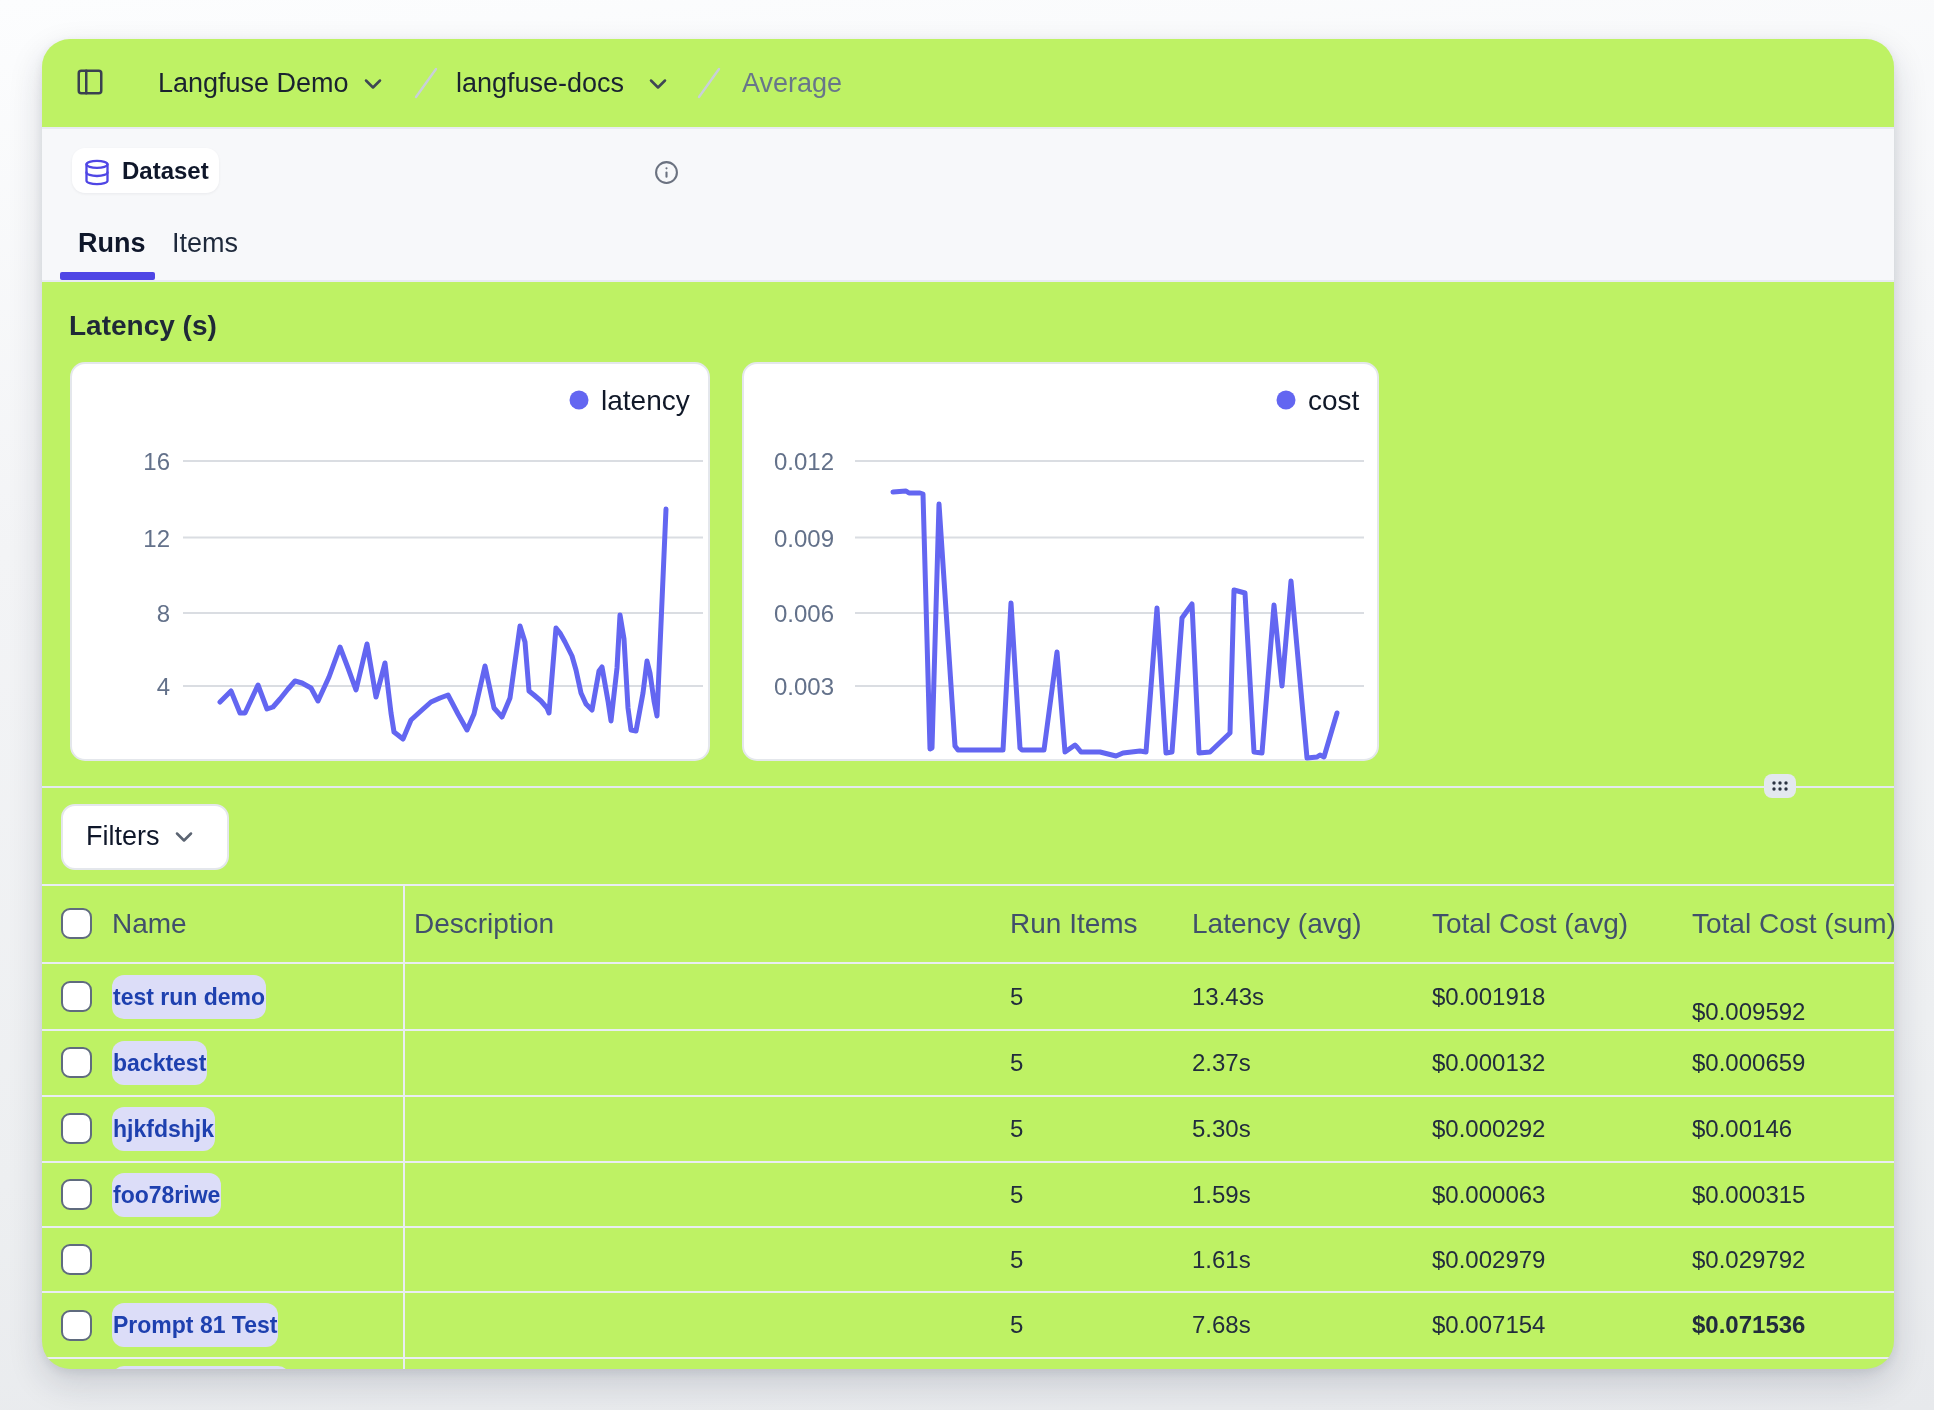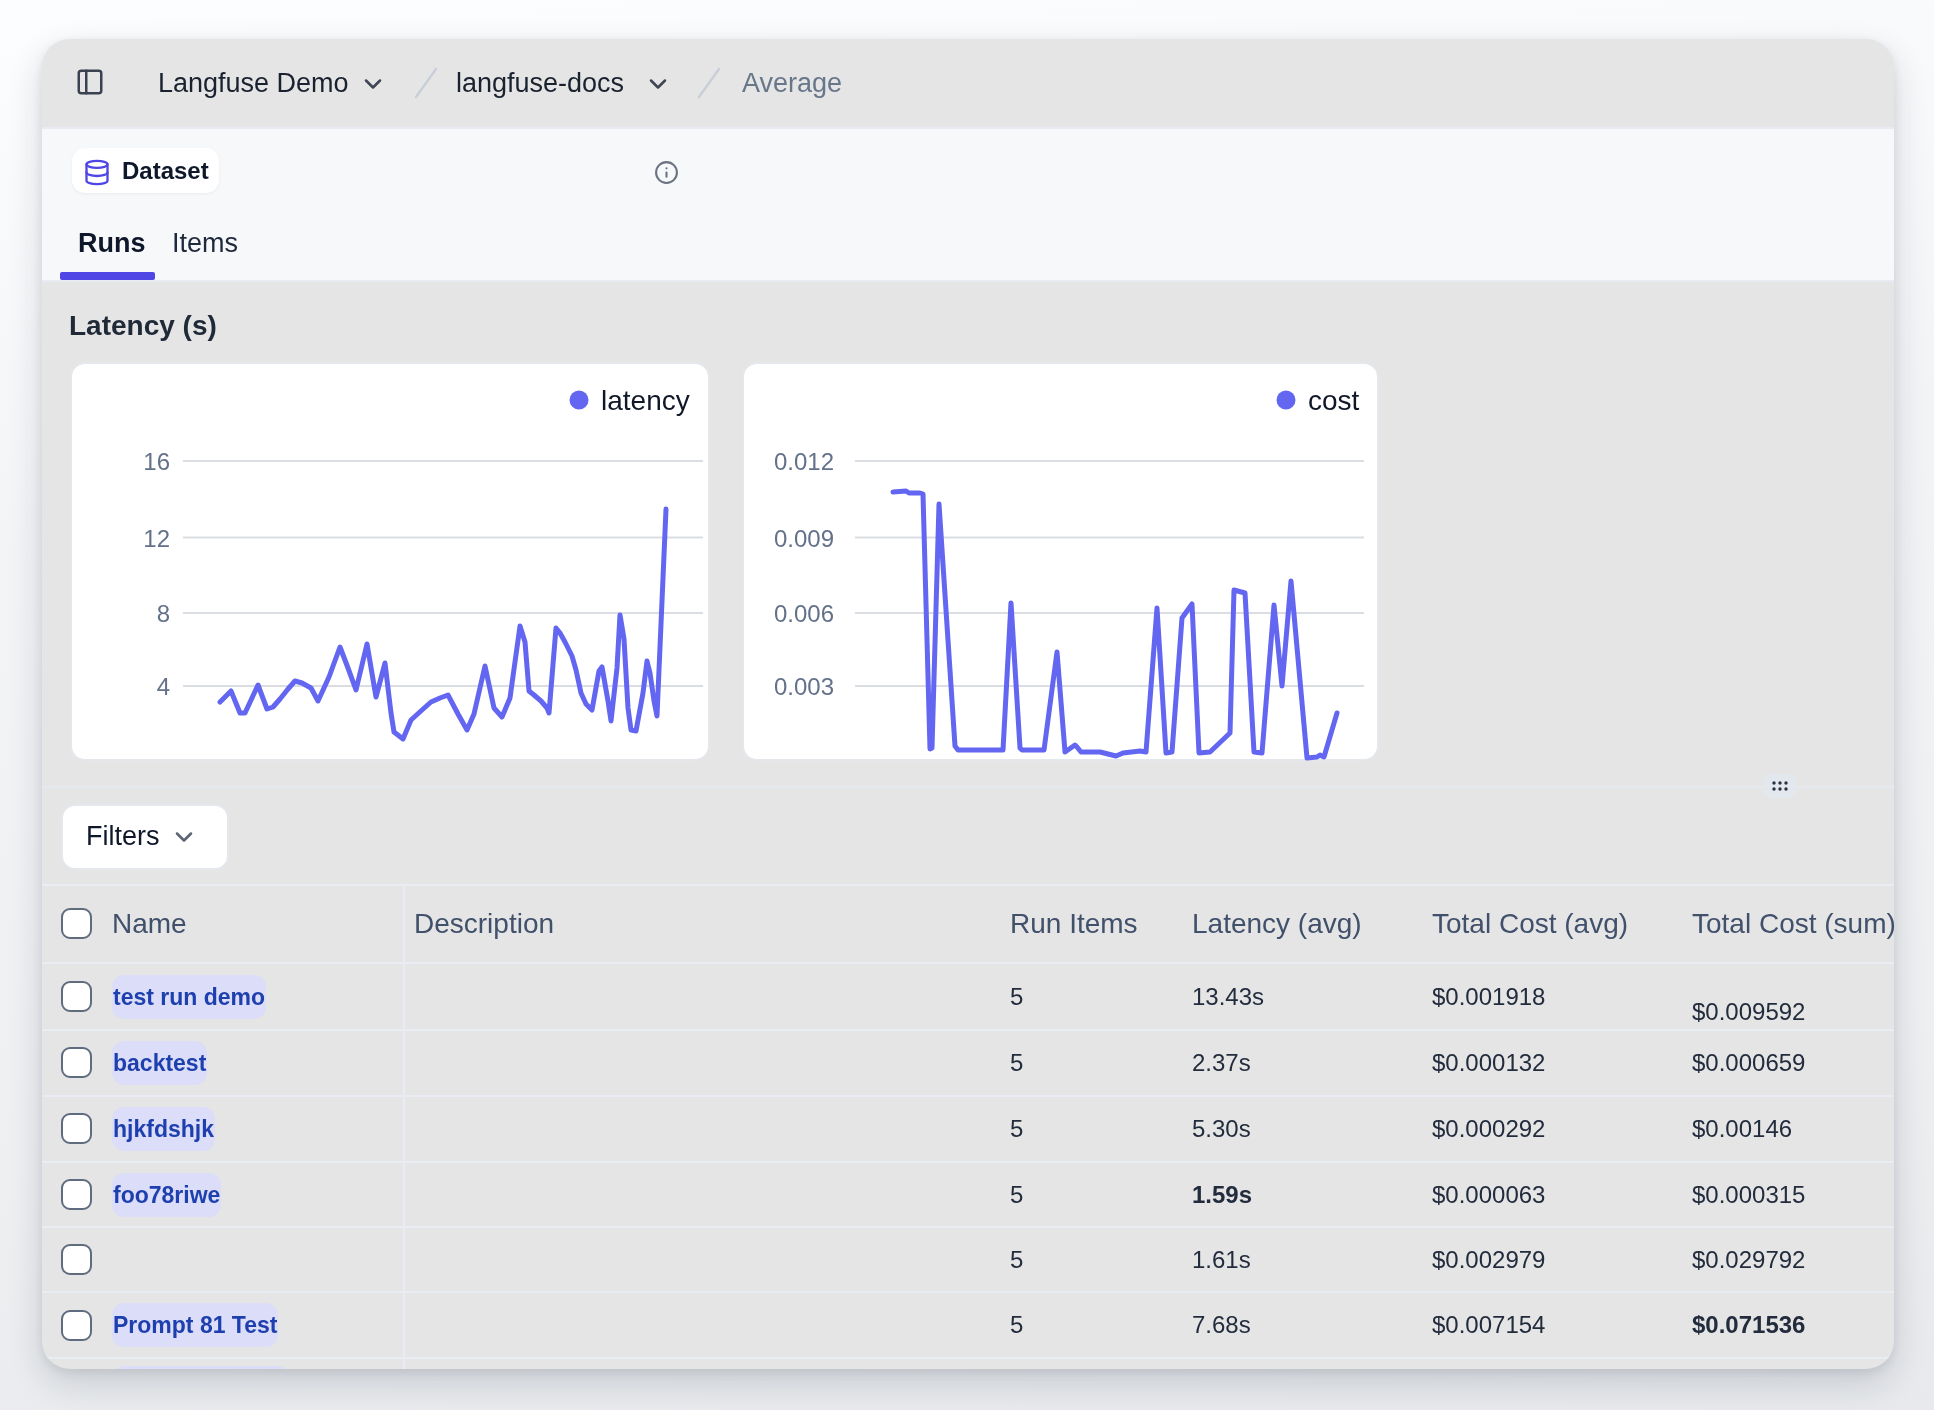--- a/index.html
+++ b/index.html
@@ -1,19 +1,19 @@
 <!DOCTYPE html>
 <html><head>
 <meta charset="utf-8">
 <style>
   * { margin:0; padding:0; box-sizing:border-box; }
   html,body { width:1934px; height:1410px; background:linear-gradient(175deg,#fcfdfe 0%,#f3f4f6 35%,#edeff1 75%,#e7e9ec 100%); font-family:"Liberation Sans", sans-serif;
                -webkit-font-smoothing:antialiased; overflow:hidden; }
   .card { position:absolute; left:42px; top:39px; width:1852px; height:1330px;
-           background:#e5e5e5; border-radius:28px; overflow:hidden;
+           background:#bef264; border-radius:28px; overflow:hidden;
            box-shadow:0 14px 34px rgba(25,34,54,.16), 0 3px 10px rgba(25,34,54,.08); }
   .abs { position:absolute; white-space:nowrap; }
   .badge { height:44px; line-height:44px; padding:0 1px; background:#dcddf8; color:#1e40af;
             font-size:23px; font-weight:700; border-radius:12px; }
 </style>
 </head>
 <body>
 <div class="card">
 <svg class="abs" style="left:33px;top:28px" width="30" height="30" viewBox="0 0 24 24" fill="none" stroke="#3a4150" stroke-width="2" stroke-linecap="round" stroke-linejoin="round">
       <rect x="3" y="3" width="18" height="18" rx="2"></rect>
@@ -128,21 +128,21 @@
 <div class="abs" style="left:1650px;top:1008px;height:32px;line-height:32px;font-size:24px;font-weight:400;color:#222c3d;">$0.000659</div>
 <div class="abs" style="left:19px;top:1074.3px;width:31px;height:31px;border:2.5px solid #5f6b7e;border-radius:9px;background:#fff"></div>
 <div class="abs badge" style="left:70px;top:1068px">hjkfdshjk</div>
 <div class="abs" style="left:968px;top:1074px;height:32px;line-height:32px;font-size:24px;font-weight:400;color:#222c3d;">5</div>
 <div class="abs" style="left:1150px;top:1074px;height:32px;line-height:32px;font-size:24px;font-weight:400;color:#222c3d;">5.30s</div>
 <div class="abs" style="left:1390px;top:1074px;height:32px;line-height:32px;font-size:24px;font-weight:400;color:#222c3d;">$0.000292</div>
 <div class="abs" style="left:1650px;top:1074px;height:32px;line-height:32px;font-size:24px;font-weight:400;color:#222c3d;">$0.00146</div>
 <div class="abs" style="left:19px;top:1140.0px;width:31px;height:31px;border:2.5px solid #5f6b7e;border-radius:9px;background:#fff"></div>
 <div class="abs badge" style="left:70px;top:1134px">foo78riwe</div>
 <div class="abs" style="left:968px;top:1140px;height:32px;line-height:32px;font-size:24px;font-weight:400;color:#222c3d;">5</div>
-<div class="abs" style="left:1150px;top:1140px;height:32px;line-height:32px;font-size:24px;font-weight:700;color:#222c3d;">1.59s</div>
+<div class="abs" style="left:1150px;top:1140px;height:32px;line-height:32px;font-size:24px;font-weight:400;color:#222c3d;">1.59s</div>
 <div class="abs" style="left:1390px;top:1140px;height:32px;line-height:32px;font-size:24px;font-weight:400;color:#222c3d;">$0.000063</div>
 <div class="abs" style="left:1650px;top:1140px;height:32px;line-height:32px;font-size:24px;font-weight:400;color:#222c3d;">$0.000315</div>
 <div class="abs" style="left:19px;top:1205.3px;width:31px;height:31px;border:2.5px solid #5f6b7e;border-radius:9px;background:#fff"></div>
 <div class="abs" style="left:968px;top:1205px;height:32px;line-height:32px;font-size:24px;font-weight:400;color:#222c3d;">5</div>
 <div class="abs" style="left:1150px;top:1205px;height:32px;line-height:32px;font-size:24px;font-weight:400;color:#222c3d;">1.61s</div>
 <div class="abs" style="left:1390px;top:1205px;height:32px;line-height:32px;font-size:24px;font-weight:400;color:#222c3d;">$0.002979</div>
 <div class="abs" style="left:1650px;top:1205px;height:32px;line-height:32px;font-size:24px;font-weight:400;color:#222c3d;">$0.029792</div>
 <div class="abs" style="left:19px;top:1270.7px;width:31px;height:31px;border:2.5px solid #5f6b7e;border-radius:9px;background:#fff"></div>
 <div class="abs badge" style="left:70px;top:1264px">Prompt 81 Test</div>
 <div class="abs" style="left:968px;top:1270px;height:32px;line-height:32px;font-size:24px;font-weight:400;color:#222c3d;">5</div>

